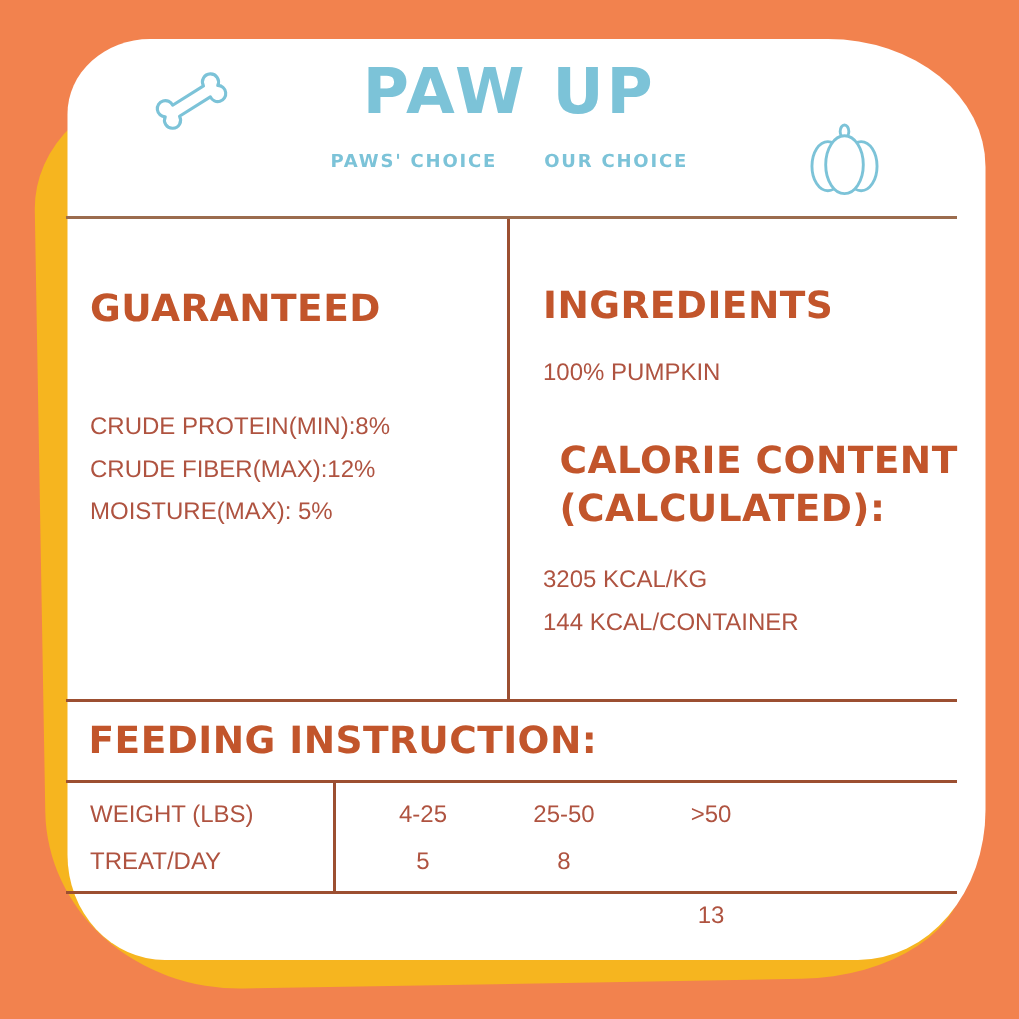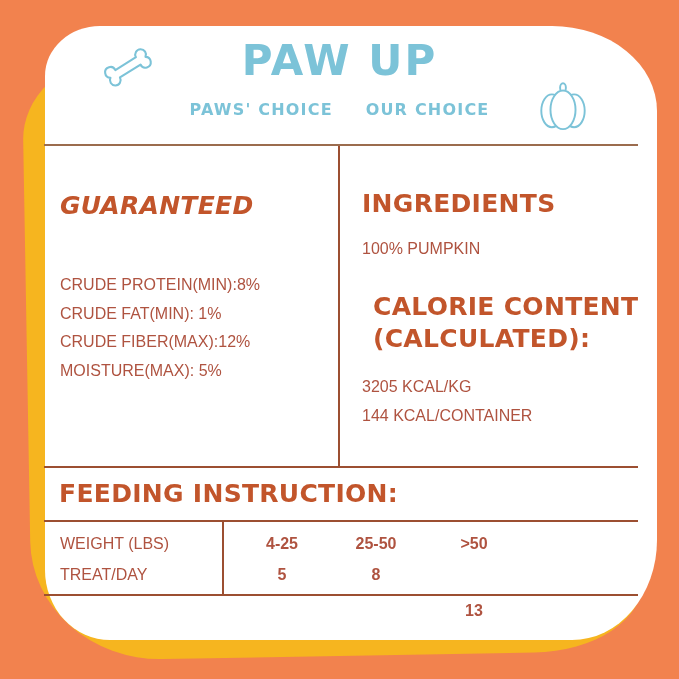--- a/index.html
+++ b/index.html
@@ -53,29 +53,29 @@
     font-family:"DejaVu Sans",sans-serif;
     font-weight:bold;
     font-size:42px;
     letter-spacing:2px;
     color:var(--brand_blue);
   }
   .tagline{
     left:0;right:0;top:100px;text-align:center;
     font-family:"DejaVu Sans",sans-serif;
     font-weight:bold;
-    font-size:16px;
+    font-size:12px;
     letter-spacing:1.2px;
     color:var(--brand_blue);
   }
   .tagline span{display:inline-block;margin:0 13px;}
   .rule-h{height:2px;background:var(--rule_red);}
   .rule-h.brown{background:var(--rule_brown);}
   .rule-v{width:2px;background:var(--rule_red);}
-  .cell-val{width:120px;text-align:center;font-weight:bold;}
+  .cell-val{width:120px;text-align:center;}
   .icon{color:var(--brand_blue);}
 </style>
 </head>
 <body>
 
 <div class="blob-yellow"></div>
 <div class="blob-white"></div>
 
 <div class="abs icon" style="left:103px;top:52px;transform:rotate(-32deg);">
   <svg width="52" height="30" viewBox="0 0 60 30" fill="none" stroke="currentColor" stroke-width="2.4" stroke-linejoin="round">
@@ -96,26 +96,25 @@
     <ellipse cx="16.5" cy="34" rx="11" ry="17"></ellipse>
     <ellipse cx="39.5" cy="34" rx="11" ry="17"></ellipse>
     <ellipse cx="28" cy="33" rx="13" ry="20"></ellipse>
   </svg>
 </div>
 
 <div class="abs rule-h brown" style="left:44px;top:144px;width:594px;"></div>
 <div class="abs rule-v" style="left:338px;top:146px;height:321px;"></div>
 <div class="abs rule-h" style="left:44px;top:466px;width:594px;"></div>
 
-<div class="abs heading" style="left:60px;top:190px;font-style:italic;">
+<div class="abs heading" style="left:60px;top:190px;">
   <div>GUARANTEED</div>
 </div>
 <div class="abs body-text" style="left:60px;top:271px;">
   <div>CRUDE PROTEIN(MIN):8%</div>
-  <div>CRUDE FAT(MIN): 1%</div>
   <div>CRUDE FIBER(MAX):12%</div>
   <div>MOISTURE(MAX): 5%</div>
 </div>
 
 <div class="abs heading" style="left:362px;top:188px;">INGREDIENTS</div>
 <div class="abs body-text" style="left:362px;top:235px;">100% PUMPKIN</div>
 
 <div class="abs heading" style="left:362px;top:291px;margin-left:11px;">
   <div>CALORIE CONTENT</div>
   <div>(CALCULATED):</div>

